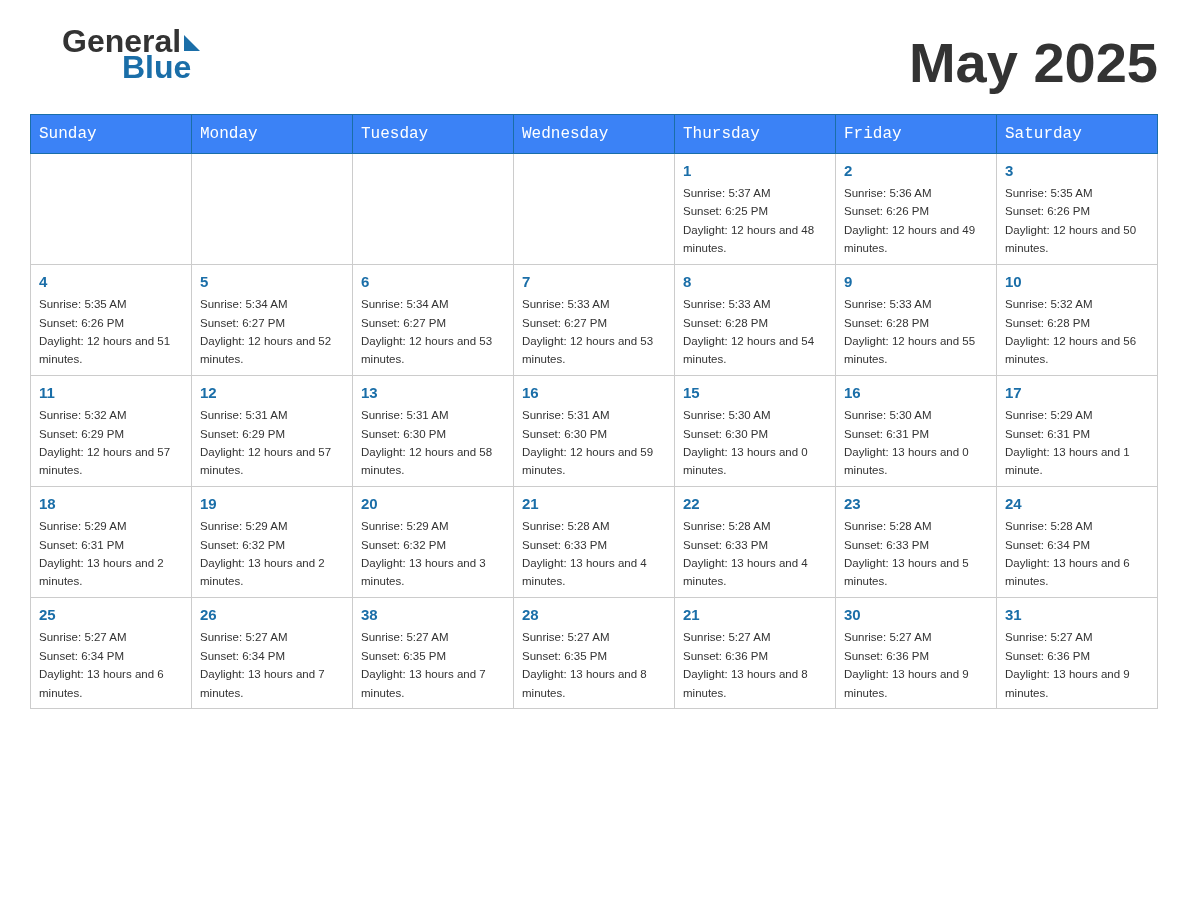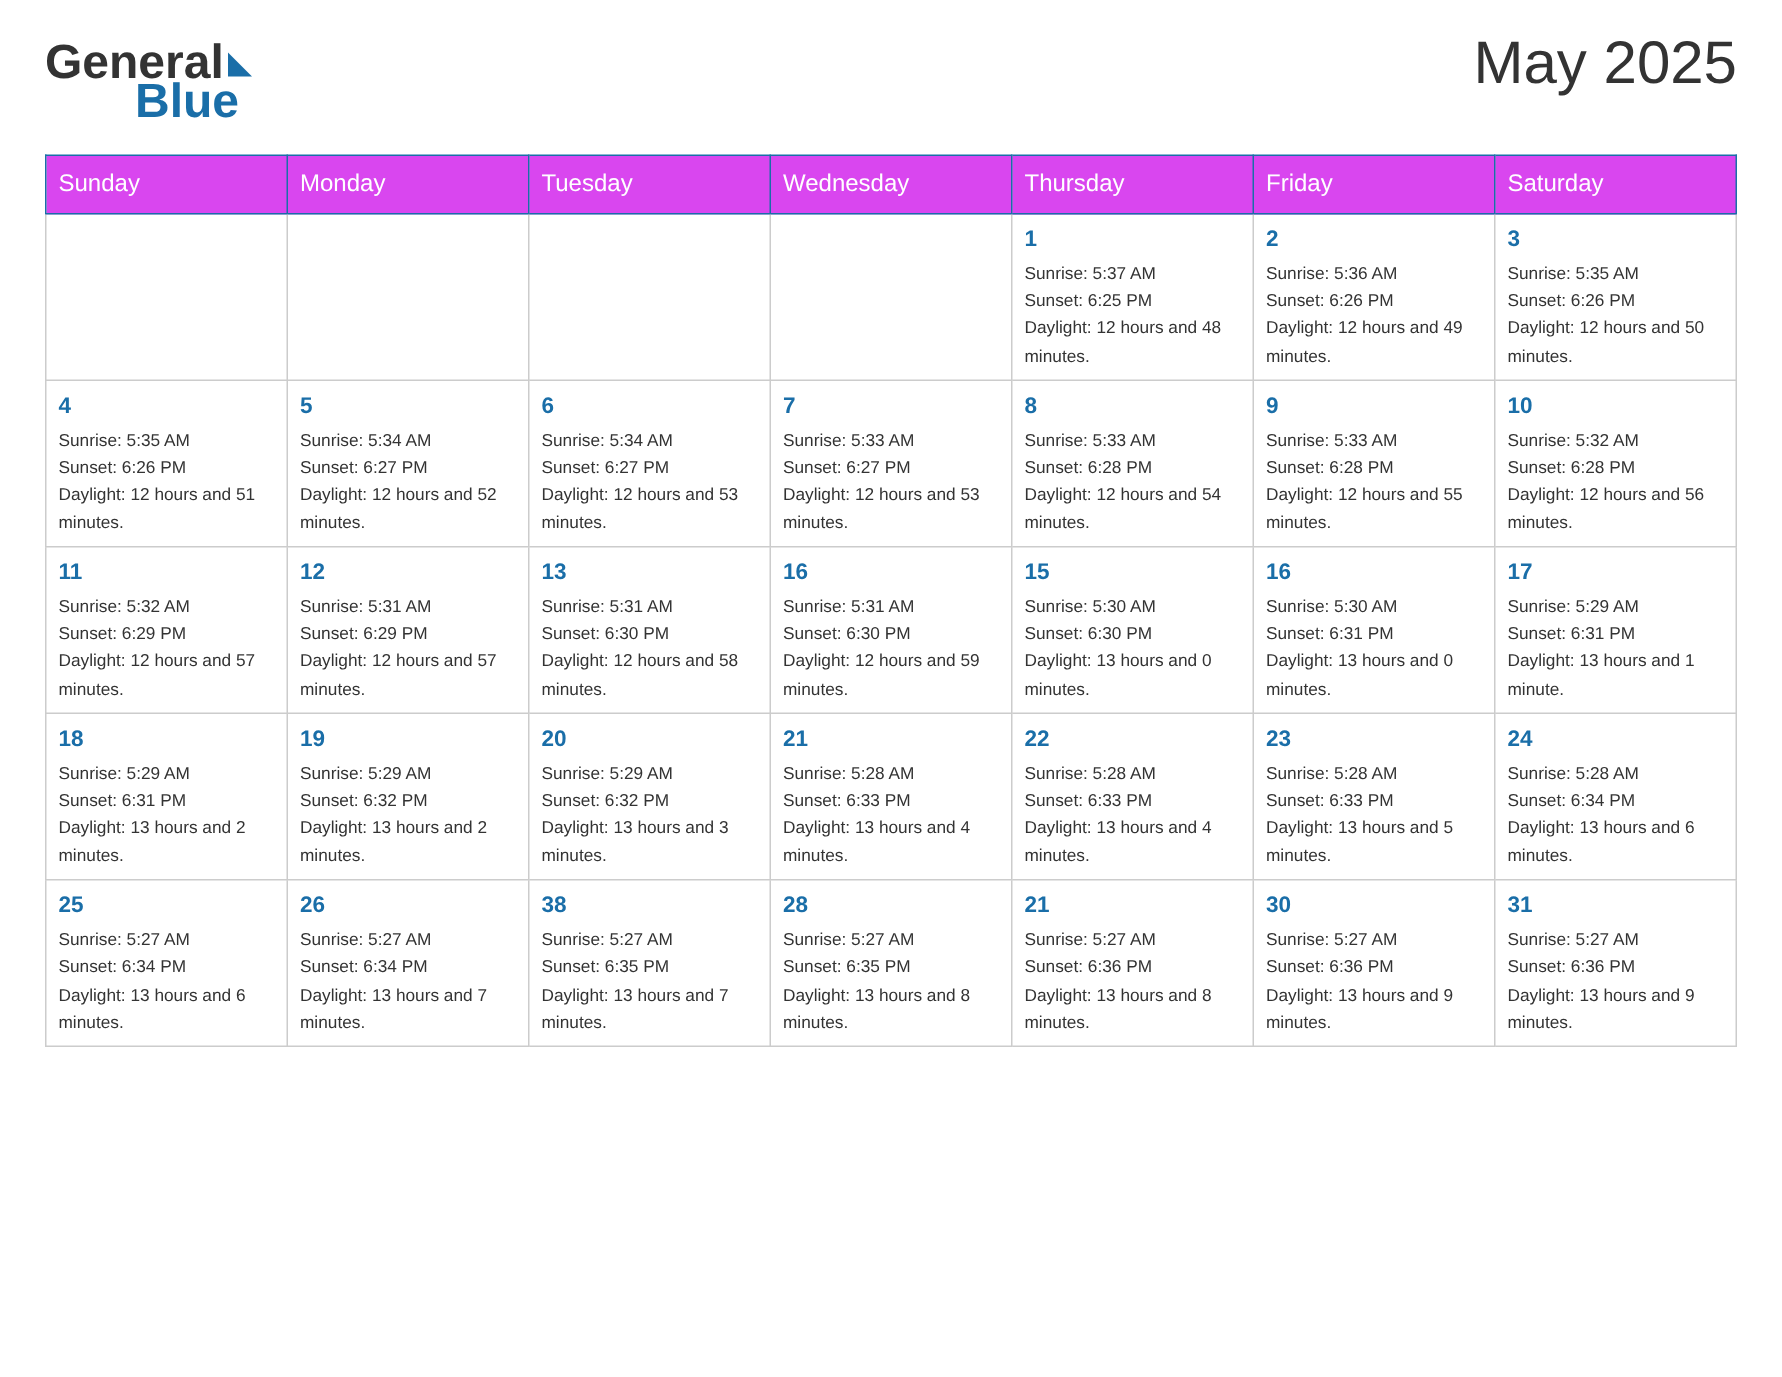--- a/index.html
+++ b/index.html
@@ -19,37 +19,39 @@
     }
     .logo {
       display: flex;
       flex-direction: column;
       align-items: flex-start;
     }
     .title-area {
       text-align: right;
     }
     .calendar-title {
-      font-size: 40px;
-      font-weight: normal;
+      font-size: 56px;
+      font-weight: bold;
       color: #333;
       line-height: 1.1;
+      margin-top: 12px;
     }
     .calendar-subtitle {
       font-size: 22px;
       color: #333;
       margin-top: 4px;
     }
     table {
       width: 100%;
       border-collapse: collapse;
     }
     thead tr {
-      background: #d946ef;
+      background: #3b82f6;
       color: #fff;
+      font-family: Liberation Mono, monospace;
     }
     thead th {
       padding: 10px 8px;
       font-size: 16px;
       font-weight: normal;
       text-align: left;
       border: 1px solid #1a6ea8;
     }
     tbody tr {
       vertical-align: top;
@@ -246,19 +248,20 @@
           <span class="day-num">31</span>
           <div class="day-info">Sunrise: 5:27 AM<br>Sunset: 6:36 PM<br>Daylight: 13 hours and 9 minutes.</div>
         </td>
       </tr>
     </tbody>
 </table>
 
 <style>
   .logo {
     line-height: 1;
+    margin-left: 32px;
   }
   
   .logo {
     display: block;
     margin-top: 5px;
   }
 </style>
 
 </body></html>

